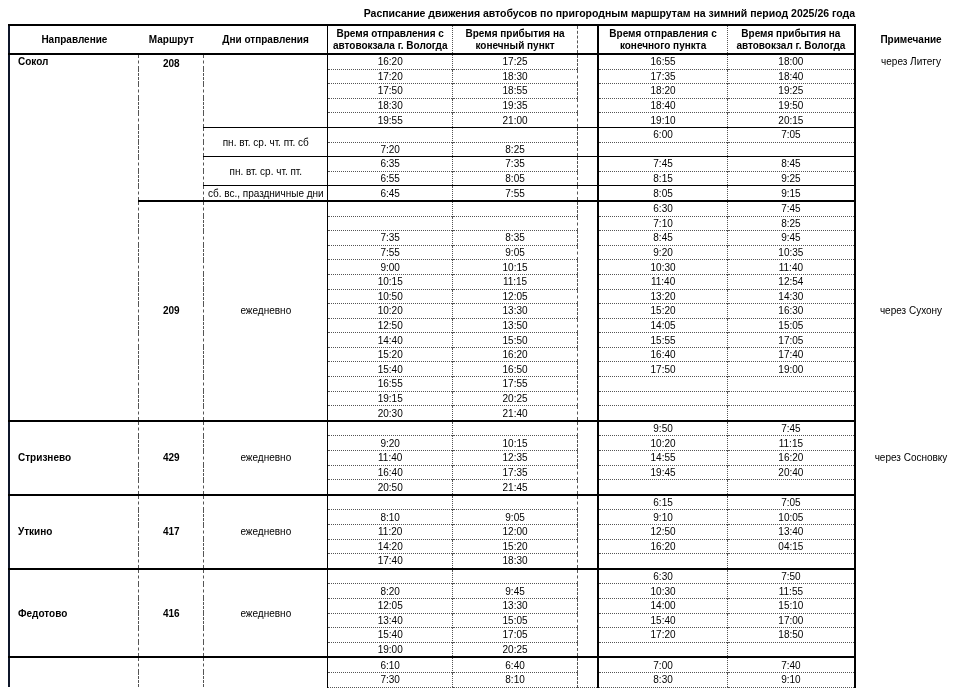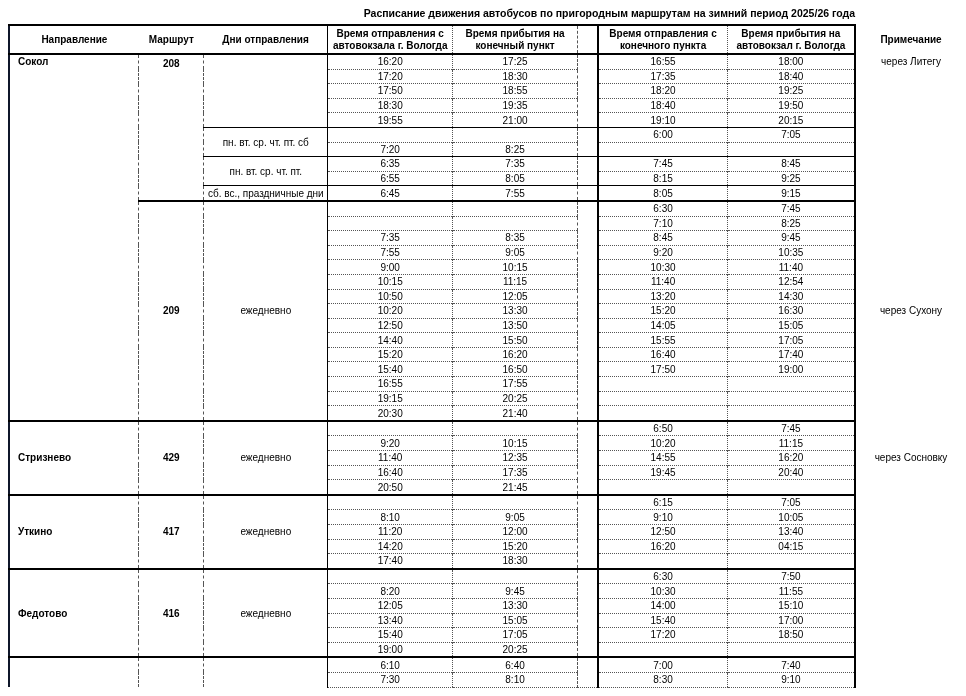--- a/index.html
+++ b/index.html
@@ -250,21 +250,21 @@
         <td class="tcell c-dep2"></td>
         <td class="tcell c-arr2"></td>
       </tr>
       <tr class="sec-start">
         <td class="dir" rowspan="5">Стризнево</td>
         <td class="route" rowspan="5">429</td>
         <td class="days" rowspan="5">ежедневно</td>
         <td class="tcell c-dep1"></td>
         <td class="tcell c-arr1"></td>
         <td class="gap"></td>
-        <td class="tcell c-dep2">6:50</td>
+        <td class="tcell c-dep2">9:50</td>
         <td class="tcell c-arr2">7:45</td>
         <td class="note" rowspan="5">через Сосновку</td>
       </tr>
       <tr class="plain">
         <td class="tcell c-dep1">9:20</td>
         <td class="tcell c-arr1">10:15</td>
         <td class="gap"></td>
         <td class="tcell c-dep2">10:20</td>
         <td class="tcell c-arr2">11:15</td>
       </tr>

